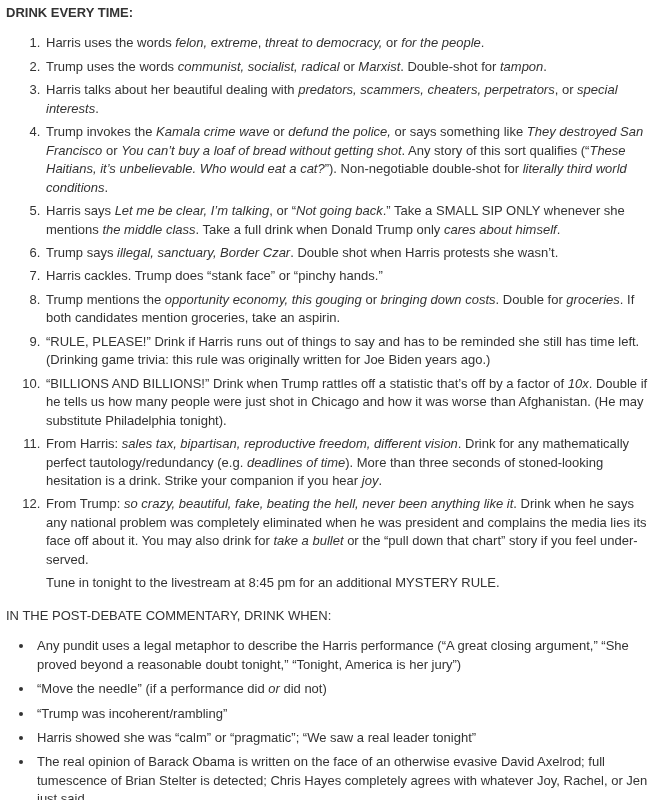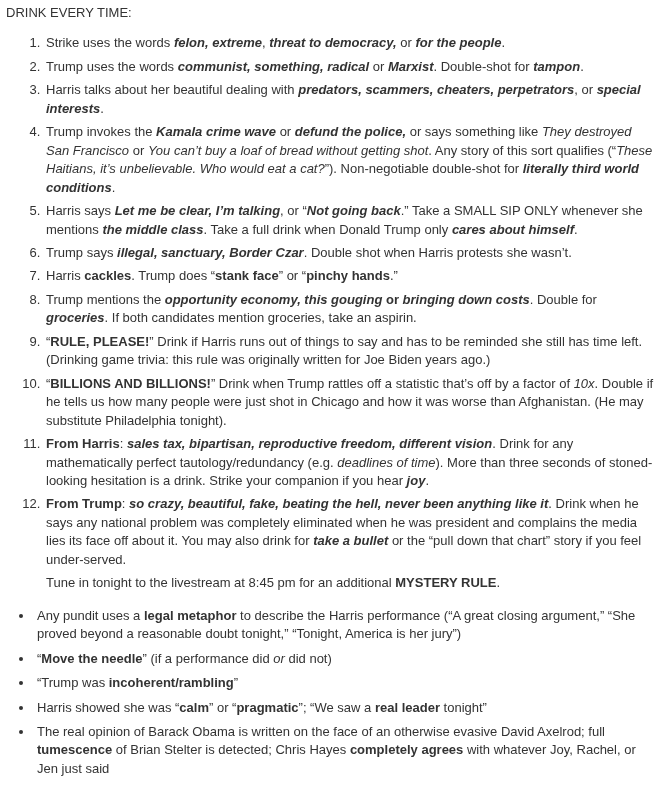--- a/index.html
+++ b/index.html
@@ -5,55 +5,56 @@
   html, body { background: #ffffff; }
   body {
     margin: 4px 6px;
     width: 652px;
     color: #333333;
     font-family: "Liberation Sans", sans-serif;
     font-size: 13px;
     line-height: 1.42;
     -webkit-font-smoothing: antialiased;
   }
-  .seg-b { font-weight: 700; }
+  .seg-b { font-weight: 400; }
   .seg-i { font-style: italic; }
   p { margin: 0; }
-  .heading-top { margin: 0 0 12px 0; font-weight: 400; }
+  .heading-top { margin: 0 0 12px 0; font-weight: 700; }
   ol.rules { margin: 0; padding: 0 0 0 38px; }
   ol.rules > li { margin: 0 0 5px 0; padding-left: 2px; }
-  .tune-in { margin: 5px 0 14px 38px; padding-left: 2px; }
+  .tune-in { margin: 5px 0 7px 38px; padding-left: 2px; }
   .post-heading { margin: 14px 0 12px 0; }
   ul.commentary { margin: 0; padding: 0 0 0 28px; }
   ul.commentary > li { margin: 3px 0 6px 0; padding-left: 3px; }
 </style>
 </head>
 <body>
 
 <div>
 
   <p class="heading-top">DRINK EVERY TIME:</p>
 
   <ol class="rules">
-    <li><span>Strike uses the words </span><span class="seg-b seg-i">felon, extreme</span><span>, </span><span class="seg-b seg-i">threat to democracy,</span><span> or </span><span class="seg-b seg-i">for the people</span><span>.</span></li>
-    <li><span>Trump uses the words </span><span class="seg-b seg-i">communist, something, radical</span><span> or </span><span class="seg-b seg-i">Marxist</span><span>. Double-shot for </span><span class="seg-b seg-i">tampon</span><span>.</span></li>
+    <li><span>Harris uses the words </span><span class="seg-b seg-i">felon, extreme</span><span>, </span><span class="seg-b seg-i">threat to democracy,</span><span> or </span><span class="seg-b seg-i">for the people</span><span>.</span></li>
+    <li><span>Trump uses the words </span><span class="seg-b seg-i">communist, socialist, radical</span><span> or </span><span class="seg-b seg-i">Marxist</span><span>. Double-shot for </span><span class="seg-b seg-i">tampon</span><span>.</span></li>
     <li><span>Harris talks about her beautiful dealing with </span><span class="seg-b seg-i">predators, scammers, cheaters, perpetrators</span><span>, or </span><span class="seg-b seg-i">special interests</span><span>.</span></li>
     <li><span>Trump invokes the </span><span class="seg-b seg-i">Kamala crime wave</span><span> or </span><span class="seg-b seg-i">defund the police,</span><span> or says something like </span><span class="seg-i">They destroyed San Francisco</span><span> or </span><span class="seg-i">You can’t buy a loaf of bread without getting shot</span><span>. Any story of this sort qualifies (“</span><span class="seg-i">These Haitians, it’s unbelievable. Who would eat a cat?</span><span>”). Non-negotiable double-shot for </span><span class="seg-b seg-i">literally third world conditions</span><span>.</span></li>
     <li><span>Harris says </span><span class="seg-b seg-i">Let me be clear, I’m talking</span><span>, or “</span><span class="seg-b seg-i">Not going back</span><span>.” Take a SMALL SIP ONLY whenever she mentions </span><span class="seg-b seg-i">the middle class</span><span>. Take a full drink when Donald Trump only </span><span class="seg-b seg-i">cares about himself</span><span>.</span></li>
     <li><span>Trump says </span><span class="seg-b seg-i">illegal, sanctuary, Border Czar</span><span>. Double shot when Harris protests she wasn’t.</span></li>
     <li><span>Harris </span><span class="seg-b">cackles</span><span>. Trump does “</span><span class="seg-b">stank face</span><span>” or “</span><span class="seg-b">pinchy hands</span><span>.”</span></li>
     <li><span>Trump mentions the </span><span class="seg-b seg-i">opportunity economy, this gouging</span><span> </span><span class="seg-b">or</span><span> </span><span class="seg-b seg-i">bringing down costs</span><span>. Double for </span><span class="seg-b seg-i">groceries</span><span>. If both candidates mention groceries, take an aspirin.</span></li>
     <li><span>“</span><span class="seg-b">RULE, PLEASE!</span><span>” Drink if Harris runs out of things to say and has to be reminded she still has time left. (Drinking game trivia: this rule was originally written for Joe Biden years ago.)</span></li>
     <li><span>“</span><span class="seg-b">BILLIONS AND BILLIONS!</span><span>” Drink when Trump rattles off a statistic that’s off by a factor of </span><span class="seg-i">10x</span><span>. Double if he tells us how many people were just shot in Chicago and how it was worse than Afghanistan. (He may substitute Philadelphia tonight).</span></li>
     <li><span class="seg-b">From Harris</span><span>: </span><span class="seg-b seg-i">sales tax, bipartisan, reproductive freedom, different vision</span><span>. Drink for any mathematically perfect tautology/redundancy (e.g. </span><span class="seg-i">deadlines of time</span><span>). More than three seconds of stoned-looking hesitation is a drink. Strike your companion if you hear </span><span class="seg-b seg-i">joy</span><span>.</span></li>
     <li><span class="seg-b">From Trump</span><span>: </span><span class="seg-b seg-i">so crazy, beautiful, fake, beating the hell, never been anything like it</span><span>. Drink when he says any national problem was completely eliminated when he was president and complains the media lies its face off about it. You may also drink for </span><span class="seg-b seg-i">take a bullet</span><span> or the “pull down that chart” story if you feel under-served.</span></li>
   </ol>
 
   <p class="tune-in"><span>Tune in tonight to the livestream at 8:45 pm for an additional </span><span class="seg-b">MYSTERY RULE</span><span>.</span></p>
 
+  <p class="post-heading"><span class="seg-b">IN THE POST-DEBATE COMMENTARY, DRINK WHEN</span><span>:</span></p>
 
   <ul class="commentary">
     <li><span>Any pundit uses a </span><span class="seg-b">legal metaphor</span><span> to describe the Harris performance (“A great closing argument,” “She proved beyond a reasonable doubt tonight,” “Tonight, America is her jury”)</span></li>
     <li><span>“</span><span class="seg-b">Move the needle</span><span>” (if a performance did </span><span class="seg-i">or</span><span> did not)</span></li>
     <li><span>“Trump was </span><span class="seg-b">incoherent/rambling</span><span>”</span></li>
     <li><span>Harris showed she was “</span><span class="seg-b">calm</span><span>” or “</span><span class="seg-b">pragmatic</span><span>”; “We saw a </span><span class="seg-b">real leader</span><span> tonight”</span></li>
     <li><span>The real opinion of Barack Obama is written on the face of an otherwise evasive David Axelrod; full </span><span class="seg-b">tumescence</span><span> of Brian Stelter is detected; Chris Hayes </span><span class="seg-b">completely agrees</span><span> with whatever Joy, Rachel, or Jen just said</span></li>
   </ul>
 
 </div>

